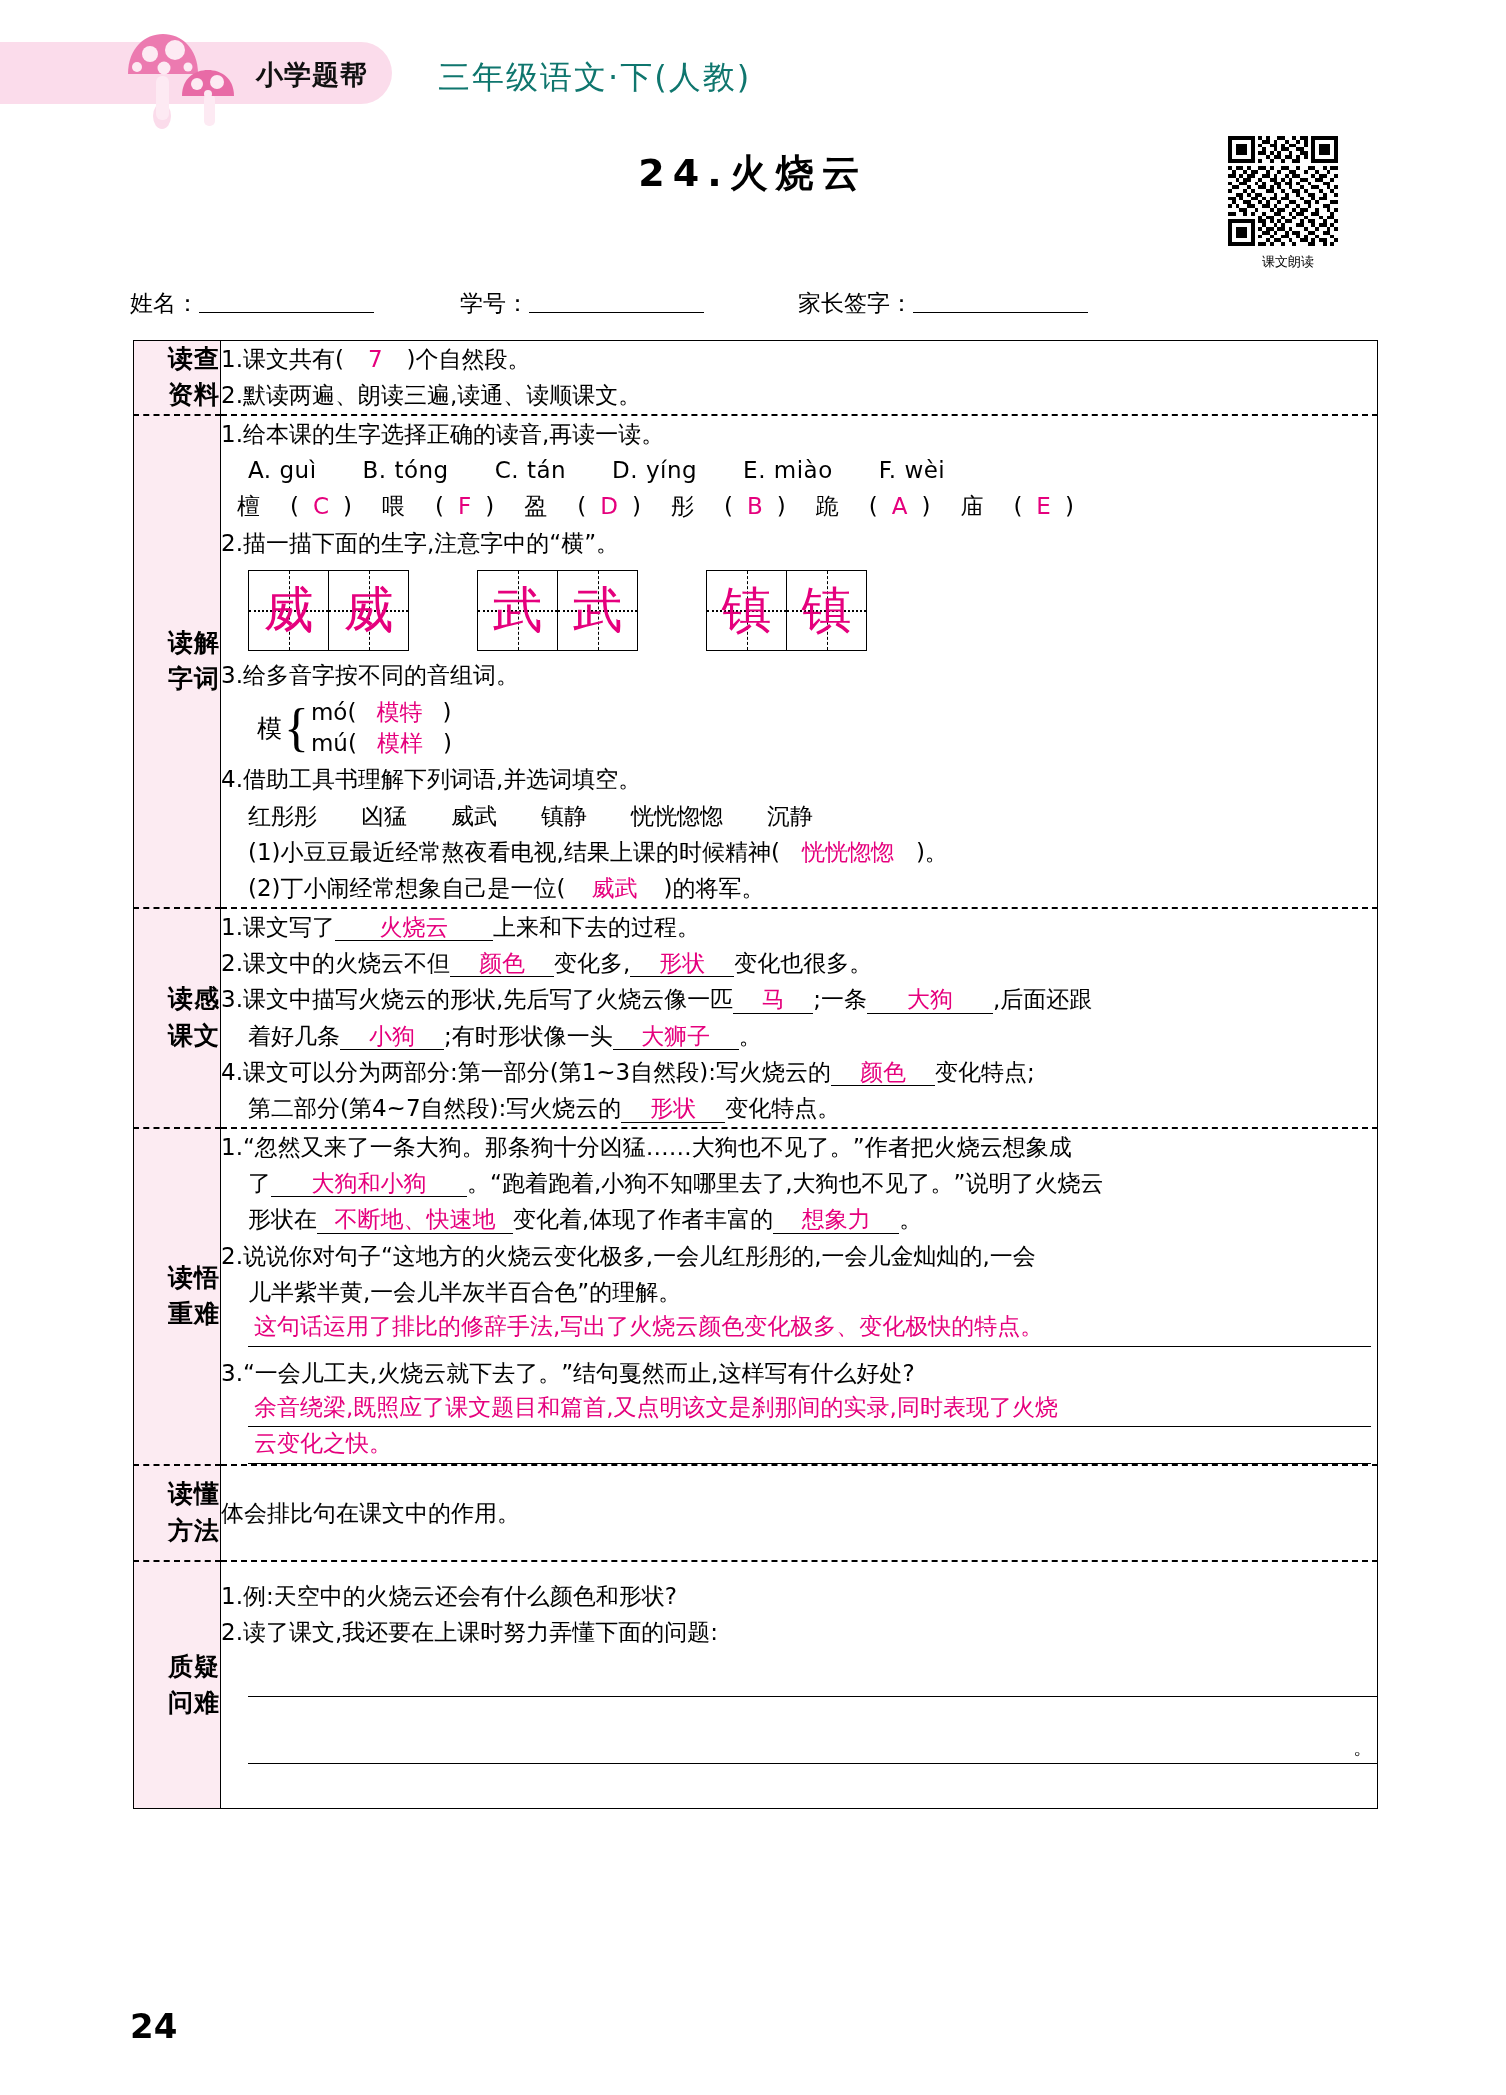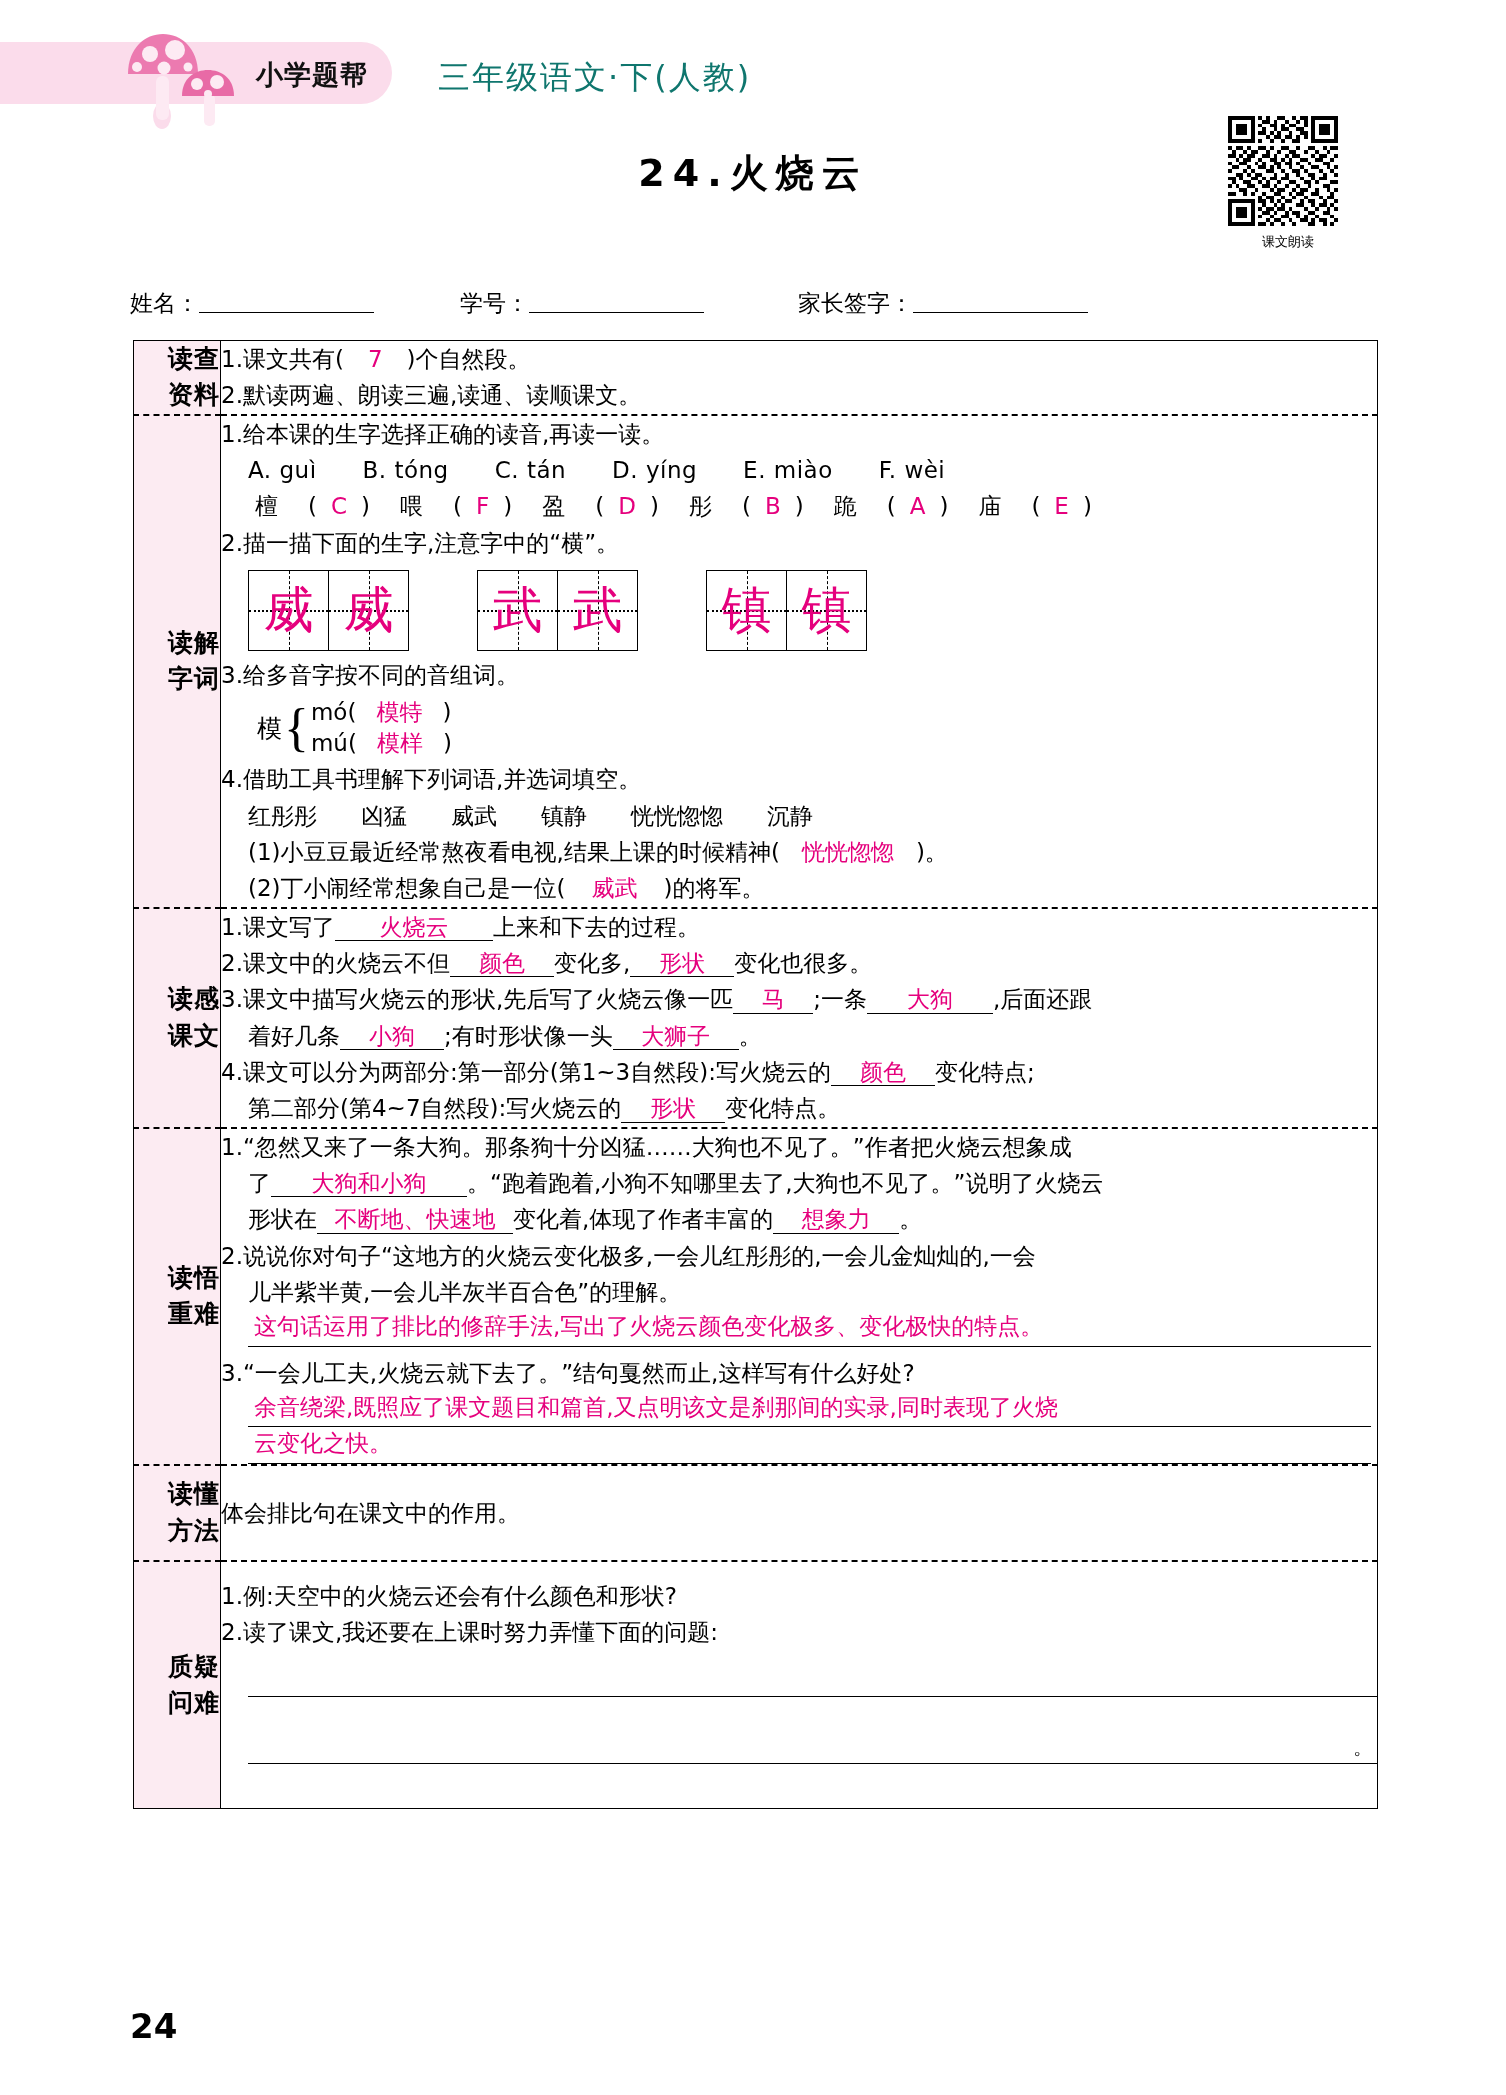--- a/index.html
+++ b/index.html
@@ -51,21 +51,21 @@
   .lesson-title {
     position: absolute;
     left: 0; top: 148px;
     width: 1506px;
     text-align: center;
     font-size: 38px;
     letter-spacing: 8px;
     font-family: "DejaVu Sans", "Liberation Sans", sans-serif;
     font-weight: 600;
   }
-  .qr-wrap { position: absolute; left: 1228px; top: 116px; width: 120px; }
+  .qr-wrap { position: absolute; left: 1228px; top: 136px; width: 120px; }
   .qr-box { width: 110px; height: 110px; }
   .qr-caption {
     text-align: center;
     font-size: 13px;
     margin-top: 3px;
     color: #000;
     font-family: "DejaVu Sans", "Liberation Sans", sans-serif;
   }
 
   
@@ -144,21 +144,21 @@
     padding: 0 2px 2px 6px;
     line-height: 1.45;
     min-height: 26px;
   }
   .indent { padding-left: 27px; }
   .q { white-space: nowrap; }
 
   
   .pinyin-row { padding-left: 27px; letter-spacing: 0.5px; }
   .pinyin-row span { display: inline-block; margin-right: 46px; }
-  .char-ans { padding-left: 34px; }
+  .char-ans { padding-left: 16px; }
   .char-ans span { display: inline-block; margin-right: 30px; }
   .char-ans .ans { display: inline; margin: 0 14px; }
 
   
   .trace-wrap {
     padding-left: 27px;
     margin: 9px 0 6px 0;
     display: flex;
     gap: 68px;
   }

